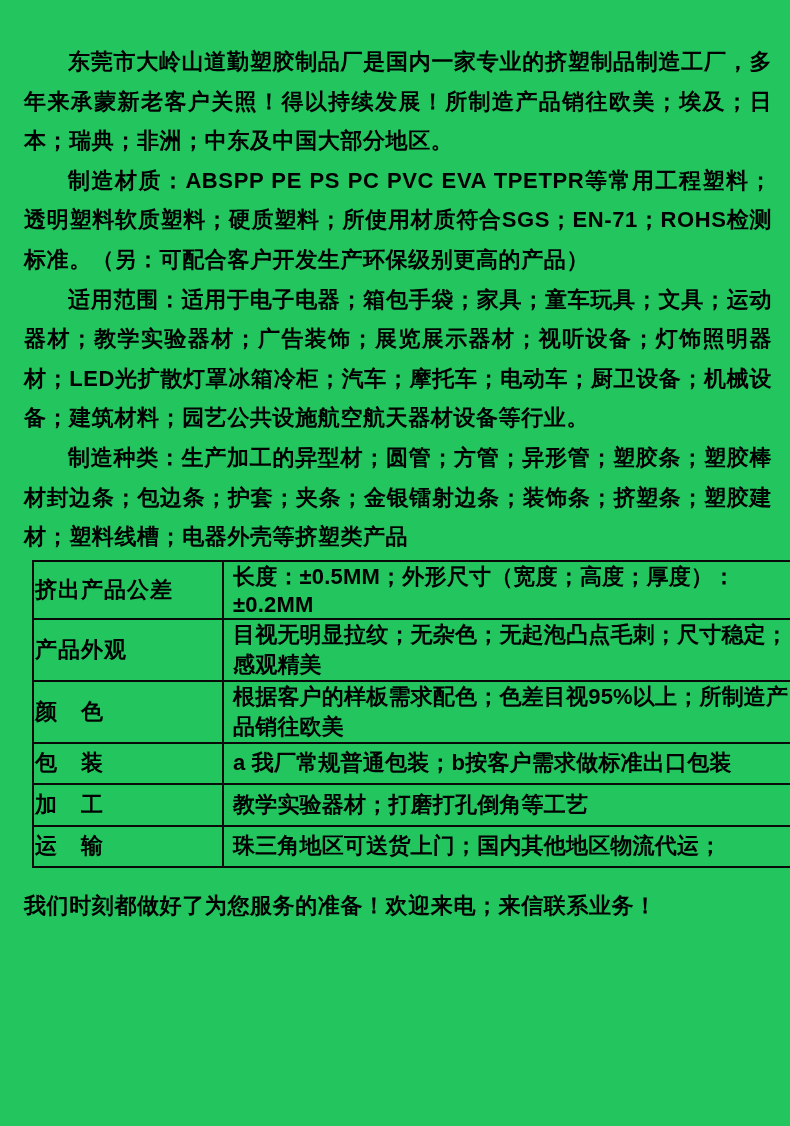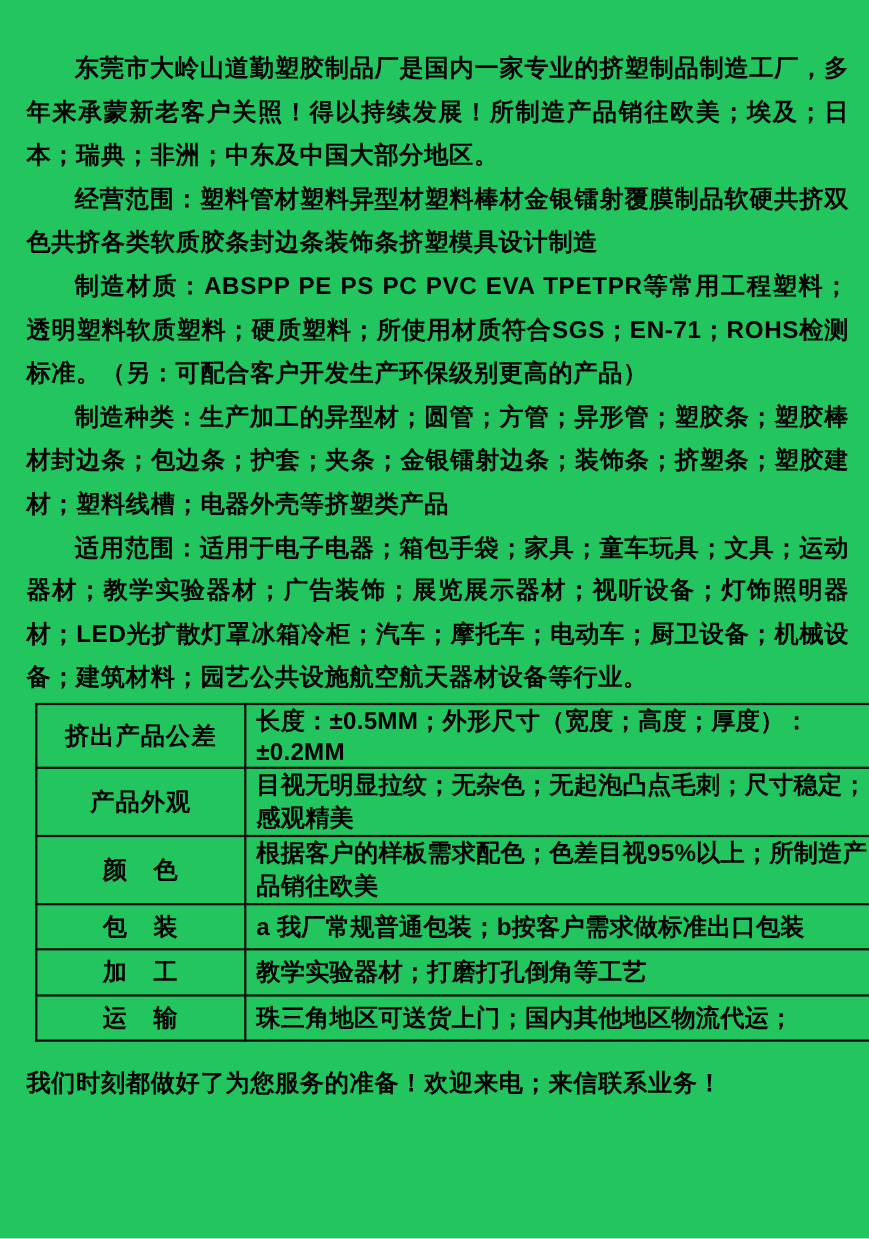--- a/index.html
+++ b/index.html
@@ -37,21 +37,21 @@
     table-layout: fixed;
   }
   table.spec-table td {
     border: 2px solid #0a0a0a;
     height: 37.5px;
     vertical-align: middle;
     color: #000000;
   }
   td.label-cell {
     width: 186px;
-    text-align: center;
+    text-align: left;
     font-size: 22px;
     letter-spacing: 1px;
   }
   td.value-cell {
     width: 556px;
     padding: 0 6px 0 9px;
     font-size: 22px;
     letter-spacing: 0.2px;
   }
   td.value-cell.small {
@@ -64,24 +64,23 @@
   .closing .par {
     line-height: 38.5px;
   }
 </style>
 </head>
 <body>
 
 <div class="page">
 
   <p class="par indent">东莞市大岭山道勤塑胶制品厂是国内一家专业的挤塑制品制造工厂，多年来承蒙新老客户关照！得以持续发展！所制造产品销往欧美；埃及；日本；瑞典；非洲；中东及中国大部分地区。</p>
-  <p class="par indent">经营范围：塑料管材塑料异型材塑料棒材金银镭射覆膜制品软硬共挤双色共挤各类软质胶条封边条装饰条挤塑模具设计制造</p>
   <p class="par indent">制造材质：ABSPP PE PS PC PVC EVA TPETPR等常用工程塑料；透明塑料软质塑料；硬质塑料；所使用材质符合SGS；EN-71；ROHS检测标准。（另：可配合客户开发生产环保级别更高的产品）</p>
+  <p class="par indent">适用范围：适用于电子电器；箱包手袋；家具；童车玩具；文具；运动器材；教学实验器材；广告装饰；展览展示器材；视听设备；灯饰照明器材；LED光扩散灯罩冰箱冷柜；汽车；摩托车；电动车；厨卫设备；机械设备；建筑材料；园艺公共设施航空航天器材设备等行业。</p>
   <p class="par indent">制造种类：生产加工的异型材；圆管；方管；异形管；塑胶条；塑胶棒材封边条；包边条；护套；夹条；金银镭射边条；装饰条；挤塑条；塑胶建材；塑料线槽；电器外壳等挤塑类产品</p>
-  <p class="par indent">适用范围：适用于电子电器；箱包手袋；家具；童车玩具；文具；运动器材；教学实验器材；广告装饰；展览展示器材；视听设备；灯饰照明器材；LED光扩散灯罩冰箱冷柜；汽车；摩托车；电动车；厨卫设备；机械设备；建筑材料；园艺公共设施航空航天器材设备等行业。</p>
 
   <table class="spec-table">
     <tbody>
       <tr>
         <td class="label-cell">挤出产品公差</td>
         <td class="value-cell">长度：±0.5MM；外形尺寸（宽度；高度；厚度）：±0.2MM</td>
       </tr>
       <tr>
         <td class="label-cell">产品外观</td>
         <td class="value-cell">目视无明显拉纹；无杂色；无起泡凸点毛刺；尺寸稳定；感观精美</td>

